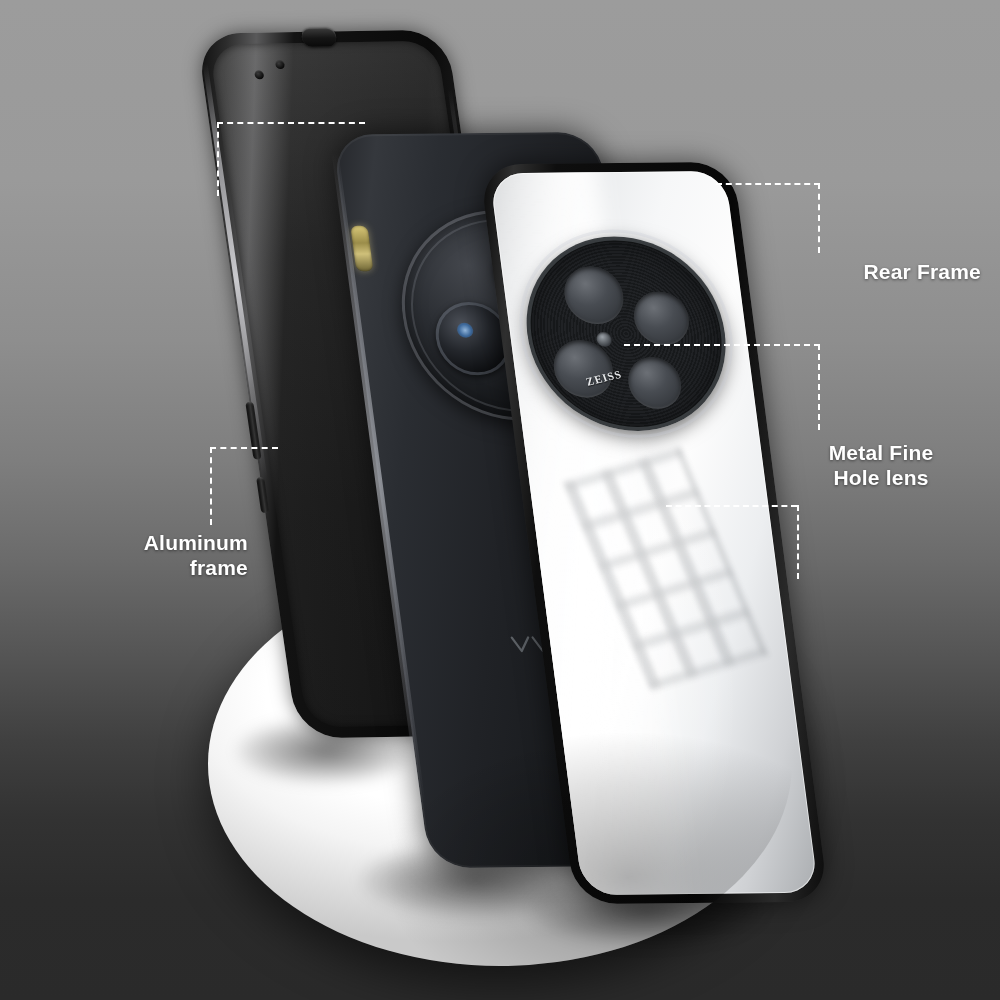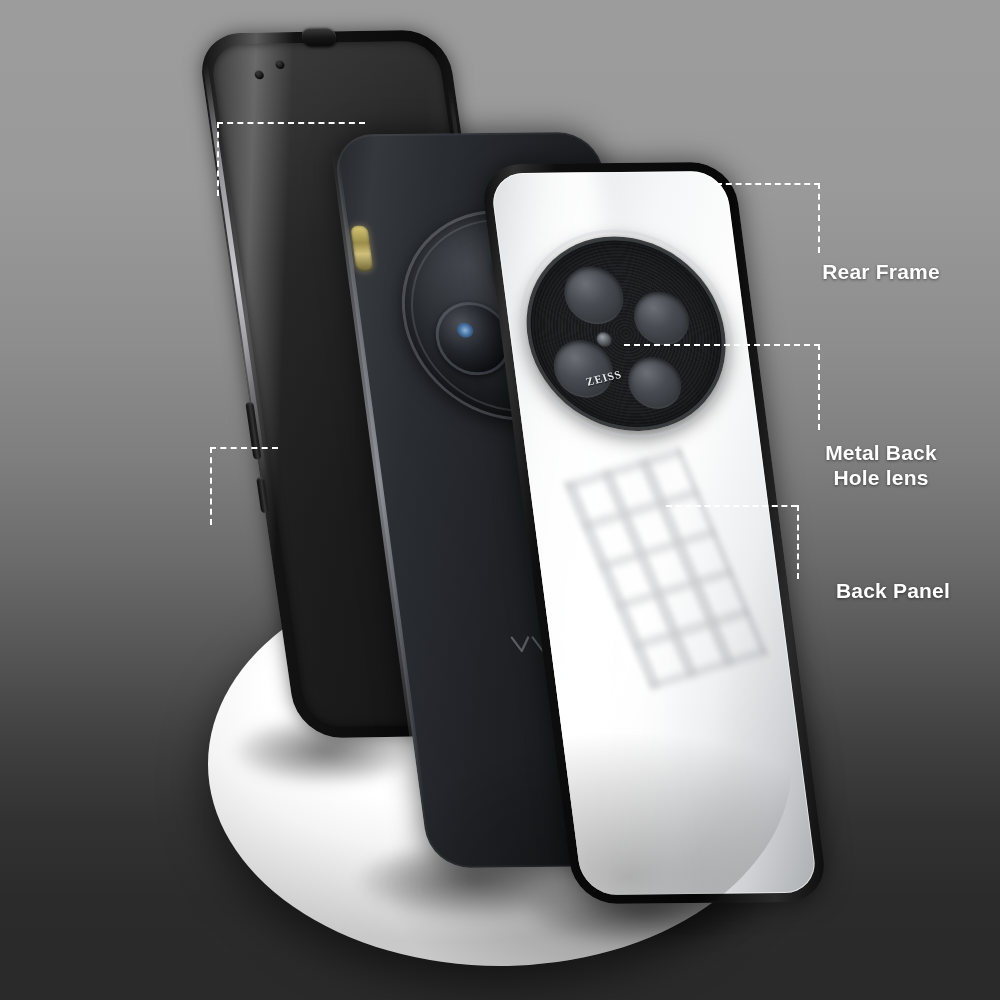--- a/index.html
+++ b/index.html
@@ -335,21 +335,21 @@
     position: absolute;
     color: #ffffff;
     font-weight: 700;
     font-size: 21px;
     line-height: 25px;
     letter-spacing: 0.2px;
     text-shadow: 0 1px 3px rgba(0,0,0,0.5);
     white-space: pre-line;
   }
   .label.right-align { text-align: right; }
-  .label.left-align  { text-align: center; }
+  .label.left-align  { text-align: right; }
 
   #lbl-elastic   { left: 58px;  top: 205px; width: 185px; }
   #lbl-aluminum  { left: 58px;  top: 530px; width: 190px; }
   #lbl-rear      { left: 781px; top: 259px; width: 200px; }
   #lbl-metal     { left: 781px; top: 440px; width: 200px; text-align: center; }
   #lbl-back      { left: 793px; top: 578px; width: 200px; }
 
   
   .lead-h, .lead-v { position: absolute; }
   .lead-h {
@@ -439,21 +439,22 @@
   <div class="lead-h" style="left:716px; top:183px; width:104px;"></div>
   <div class="lead-v" style="left:818px; top:183px; height:70px;"></div>
 
   <div class="lead-h" style="left:624px; top:344px; width:196px;"></div>
   <div class="lead-v" style="left:818px; top:344px; height:86px;"></div>
 
   <div class="lead-h" style="left:666px; top:505px; width:131px;"></div>
   <div class="lead-v" style="left:797px; top:505px; height:74px;"></div>
 
 
+  <div class="label right-align" id="lbl-aluminum">Aluminum
+frame</div>
 
   <div class="label left-align" id="lbl-rear">Rear Frame</div>
 
-  <div class="label" id="lbl-metal">Metal Back
+  <div class="label" id="lbl-metal">Metal Fine
 Hole lens</div>
 
-  <div class="label left-align" id="lbl-back">Back Panel</div>
 
 </div>
 
 </body></html>

